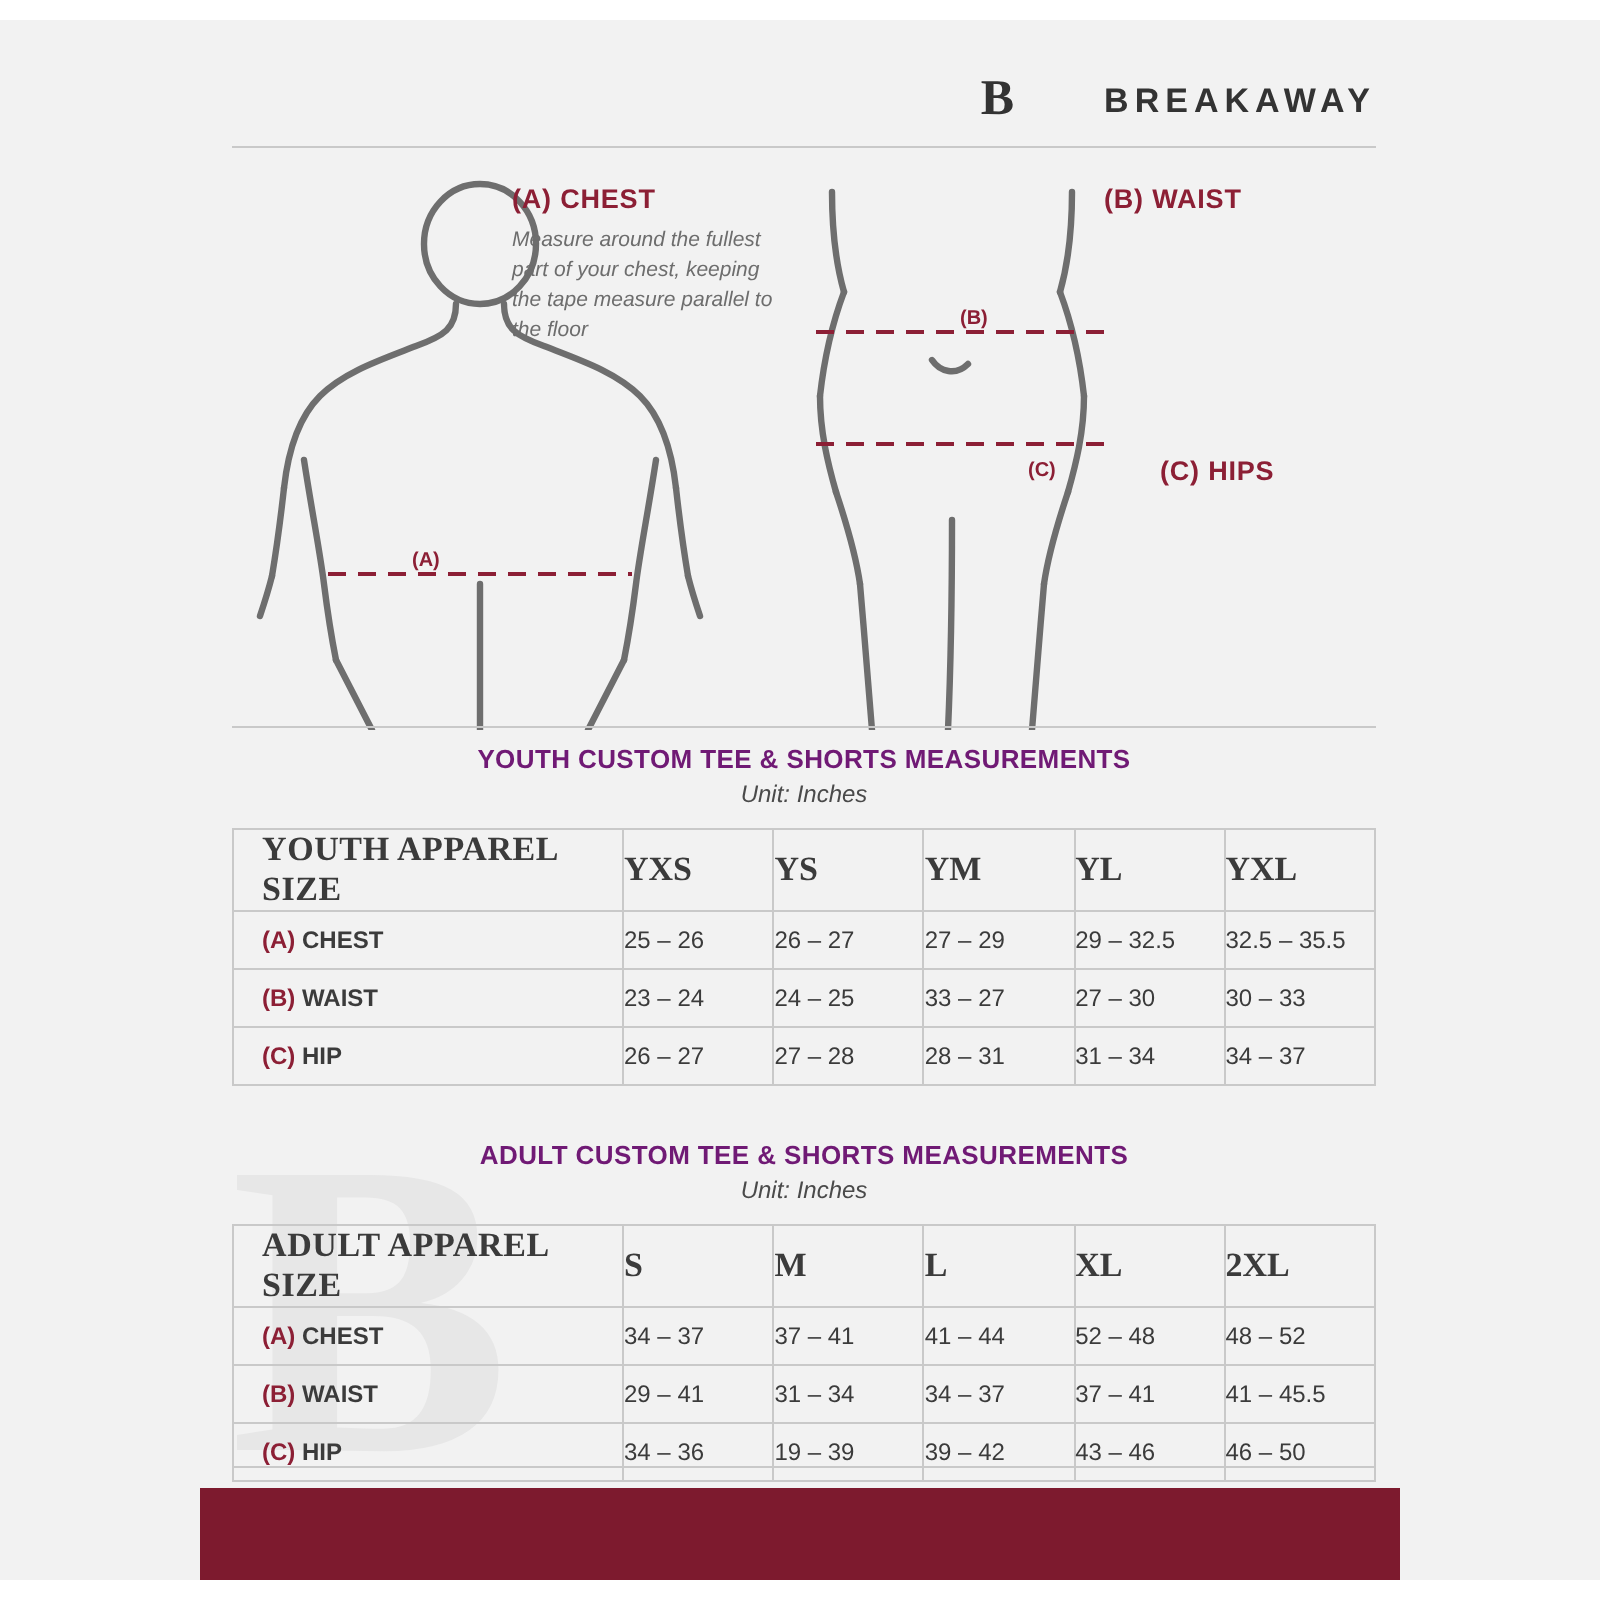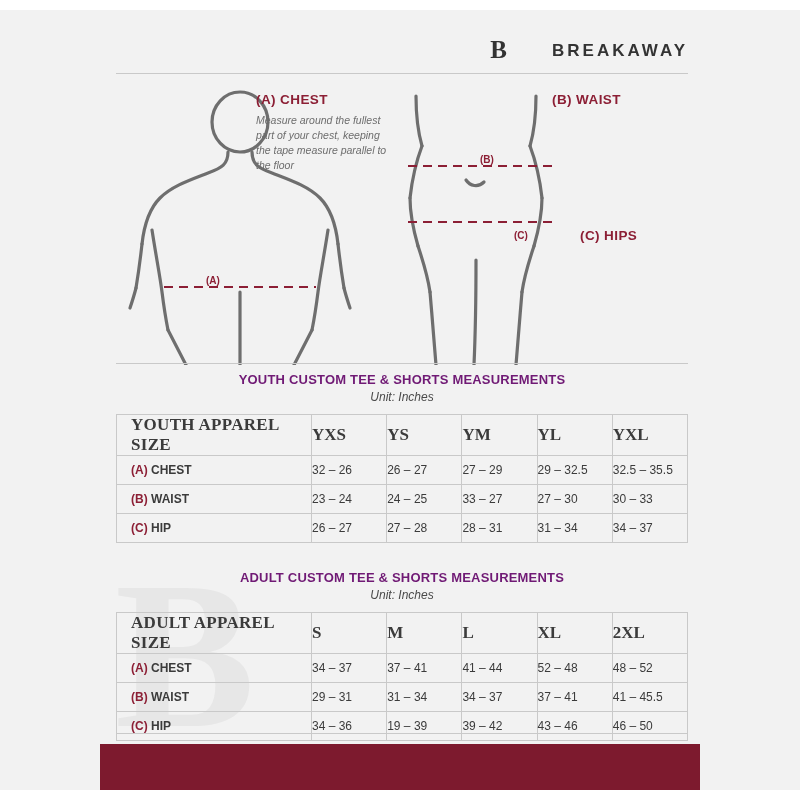--- a/index.html
+++ b/index.html
@@ -263,21 +263,21 @@
             <th>YXS</th>
             <th>YS</th>
             <th>YM</th>
             <th>YL</th>
             <th>YXL</th>
           </tr>
         </thead>
         <tbody>
           <tr>
             <td><span class="lbl">(A)</span> <span class="row-name">CHEST</span></td>
-            <td>32 – 26</td>
+            <td>25 – 26</td>
             <td>26 – 27</td>
             <td>27 – 29</td>
             <td>29 – 32.5</td>
             <td>32.5 – 35.5</td>
           </tr>
           <tr>
             <td><span class="lbl">(B)</span> <span class="row-name">WAIST</span></td>
             <td>23 – 24</td>
             <td>24 – 25</td>
             <td>33 – 27</td>
@@ -314,21 +314,21 @@
           <tr>
             <td><span class="lbl">(A)</span> <span class="row-name">CHEST</span></td>
             <td>34 – 37</td>
             <td>37 – 41</td>
             <td>41 – 44</td>
             <td>52 – 48</td>
             <td>48 – 52</td>
           </tr>
           <tr>
             <td><span class="lbl">(B)</span> <span class="row-name">WAIST</span></td>
-            <td>29 – 31</td>
+            <td>29 – 41</td>
             <td>31 – 34</td>
             <td>34 – 37</td>
             <td>37 – 41</td>
             <td>41 – 45.5</td>
           </tr>
           <tr>
             <td><span class="lbl">(C)</span> <span class="row-name">HIP</span></td>
             <td>34 – 36</td>
             <td>19 – 39</td>
             <td>39 – 42</td>

